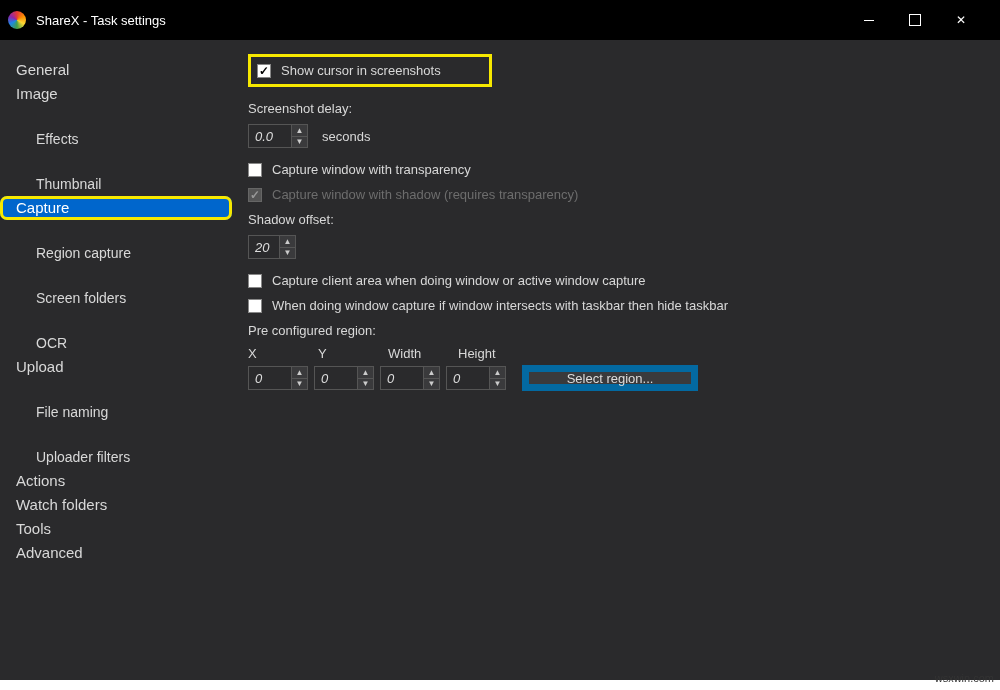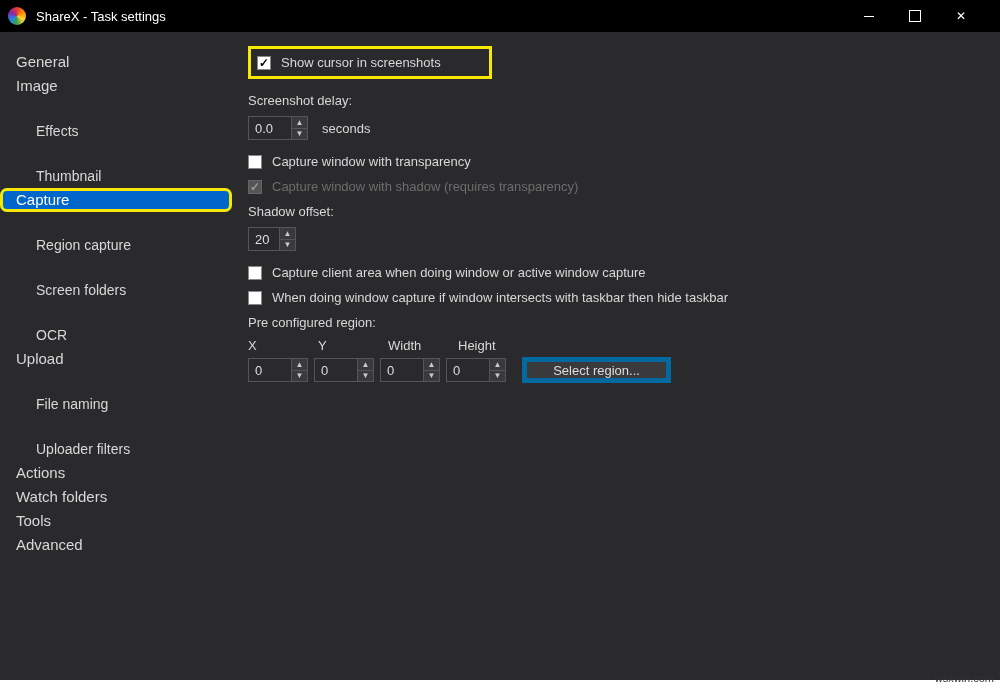--- a/index.html
+++ b/index.html
@@ -1,18 +1,18 @@
 <!DOCTYPE html>
 <html><head>
 <meta charset="utf-8">
 <style>
 * { box-sizing: border-box; margin: 0; padding: 0; font-family: "Segoe UI", Tahoma, sans-serif; }
 body { background: #fff; width: 1000px; height: 690px; overflow: hidden; }
 .window { width: 1000px; height: 680px; background: #2a2a2c; color: #d8d8d8; display: flex; flex-direction: column; }
-.titlebar { height: 32px; background: #000; color: #fff; display: flex; align-items: center; padding: 0 16px 0 8px; }
+.titlebar { height: 40px; background: #000; color: #fff; display: flex; align-items: center; padding: 0 16px 0 8px; }
 .titlebar .logo { width: 18px; height: 18px; border-radius: 50%; background: conic-gradient(#e53935 0deg,#fb8c00 60deg,#fdd835 120deg,#43a047 180deg,#1e88e5 240deg,#8e24aa 300deg,#e53935 360deg); margin-right: 10px; }
 .titlebar .title { font-size: 13px; flex: 0 0 auto; }
 .titlebar .spacer { flex: 1; }
 .titlebar .winbtn { width: 46px; height: 32px; display: flex; align-items: center; justify-content: center; color: #fff; font-family: sans-serif; }
 .winbtn.min::before { content:''; width:10px; height:1px; background:#fff; }
 .winbtn.max::before { content:''; width:10px; height:10px; border:1px solid #fff; }
 .winbtn.close::before { content:'✕'; font-size:12px; }
 .body { flex: 1; display: flex; background: #a21caf; }
 .sidebar { width: 232px; background: #2a2a2c; padding-top: 18px; font-size: 15px; }
 .side-cat { padding: 4px 0 4px 16px; cursor: default; height: 24px; line-height: 16px; }
@@ -20,30 +20,30 @@
 .side-selected { background: #0066cc; color: #fff; padding-left: 16px; border-radius: 7px; }
 .hl-border { outline: 3px solid #f6e800; outline-offset: -3px; }
 .content { flex: 1; padding: 14px 16px; background: #2a2a2c; font-size: 13px; position: relative; }
 .row { display: flex; align-items: center; margin-bottom: 10px; }
 .checkbox { width: 14px; height: 14px; background: #fff; margin-right: 10px; display: inline-flex; align-items: center; justify-content: center; border: 1px solid #888; flex-shrink:0; }
 .checkbox.checked::after { content:'✓'; font-size:12px; line-height:1; color:#000; font-weight:bold; }
 .checkbox.disabled { background: #555; border-color:#666;}
 .checkbox.disabled.checked::after { color:#999; }
 .hlbox { display: inline-flex; align-items: center; border: 3px solid #f6e800; padding: 6px 48px 6px 6px; margin-bottom:8px; }
 .label-disabled { color: #6d6d6d; }
-.spinner { display: inline-flex; align-items: stretch; height: 24px; border: 1px solid #555; background:#2a2a2c; }
+.spinner { display: inline-flex; align-items: stretch; height: 24px; border: 1px solid #555; background:#2a2a2c;font-style:italic; }
 .spinner .val { width: 42px; padding: 0 6px; display:flex; align-items:center; background:#2a2a2c; color:#ddd; font-size:13px; }
 .spinner .arrows { width: 16px; display:flex; flex-direction:column; background:#3a3a3c; border-left:1px solid #555;}
 .spinner .arrow { flex:1; display:flex; align-items:center; justify-content:center; font-size:8px; color:#ccc; border-bottom:1px solid #555;}
 .spinner .arrow:last-child { border-bottom:none;}
 .section-label { margin: 6px 0 8px 0; }
 .region-labels { display:flex; gap: 0; margin-top:6px;}
 .region-labels span { width:70px; }
 .region-row { display:flex; align-items:center; gap:6px; margin-top:4px;}
-.sel-region { width:149px; height:26px; background:#3a3a3c; border:5px solid #0369a1; color:#ddd; display:flex; align-items:center; justify-content:center; font-size:13px; margin-left:10px;}
+.sel-region { width:176px; height:26px; background:#3a3a3c; border:7px solid #0369a1; color:#ddd; display:flex; align-items:center; justify-content:center; font-size:13px; margin-left:10px;}
 .watermark { position:absolute; bottom:6px; right:6px; font-size:11px; color:#333;margin-top:44px; }
 </style>
 </head>
 <body>
 
 <div class="window">
   <div class="titlebar">
     <div class="logo"></div>
     <div class="title">ShareX - Task settings</div>
     <div class="spacer"></div>

